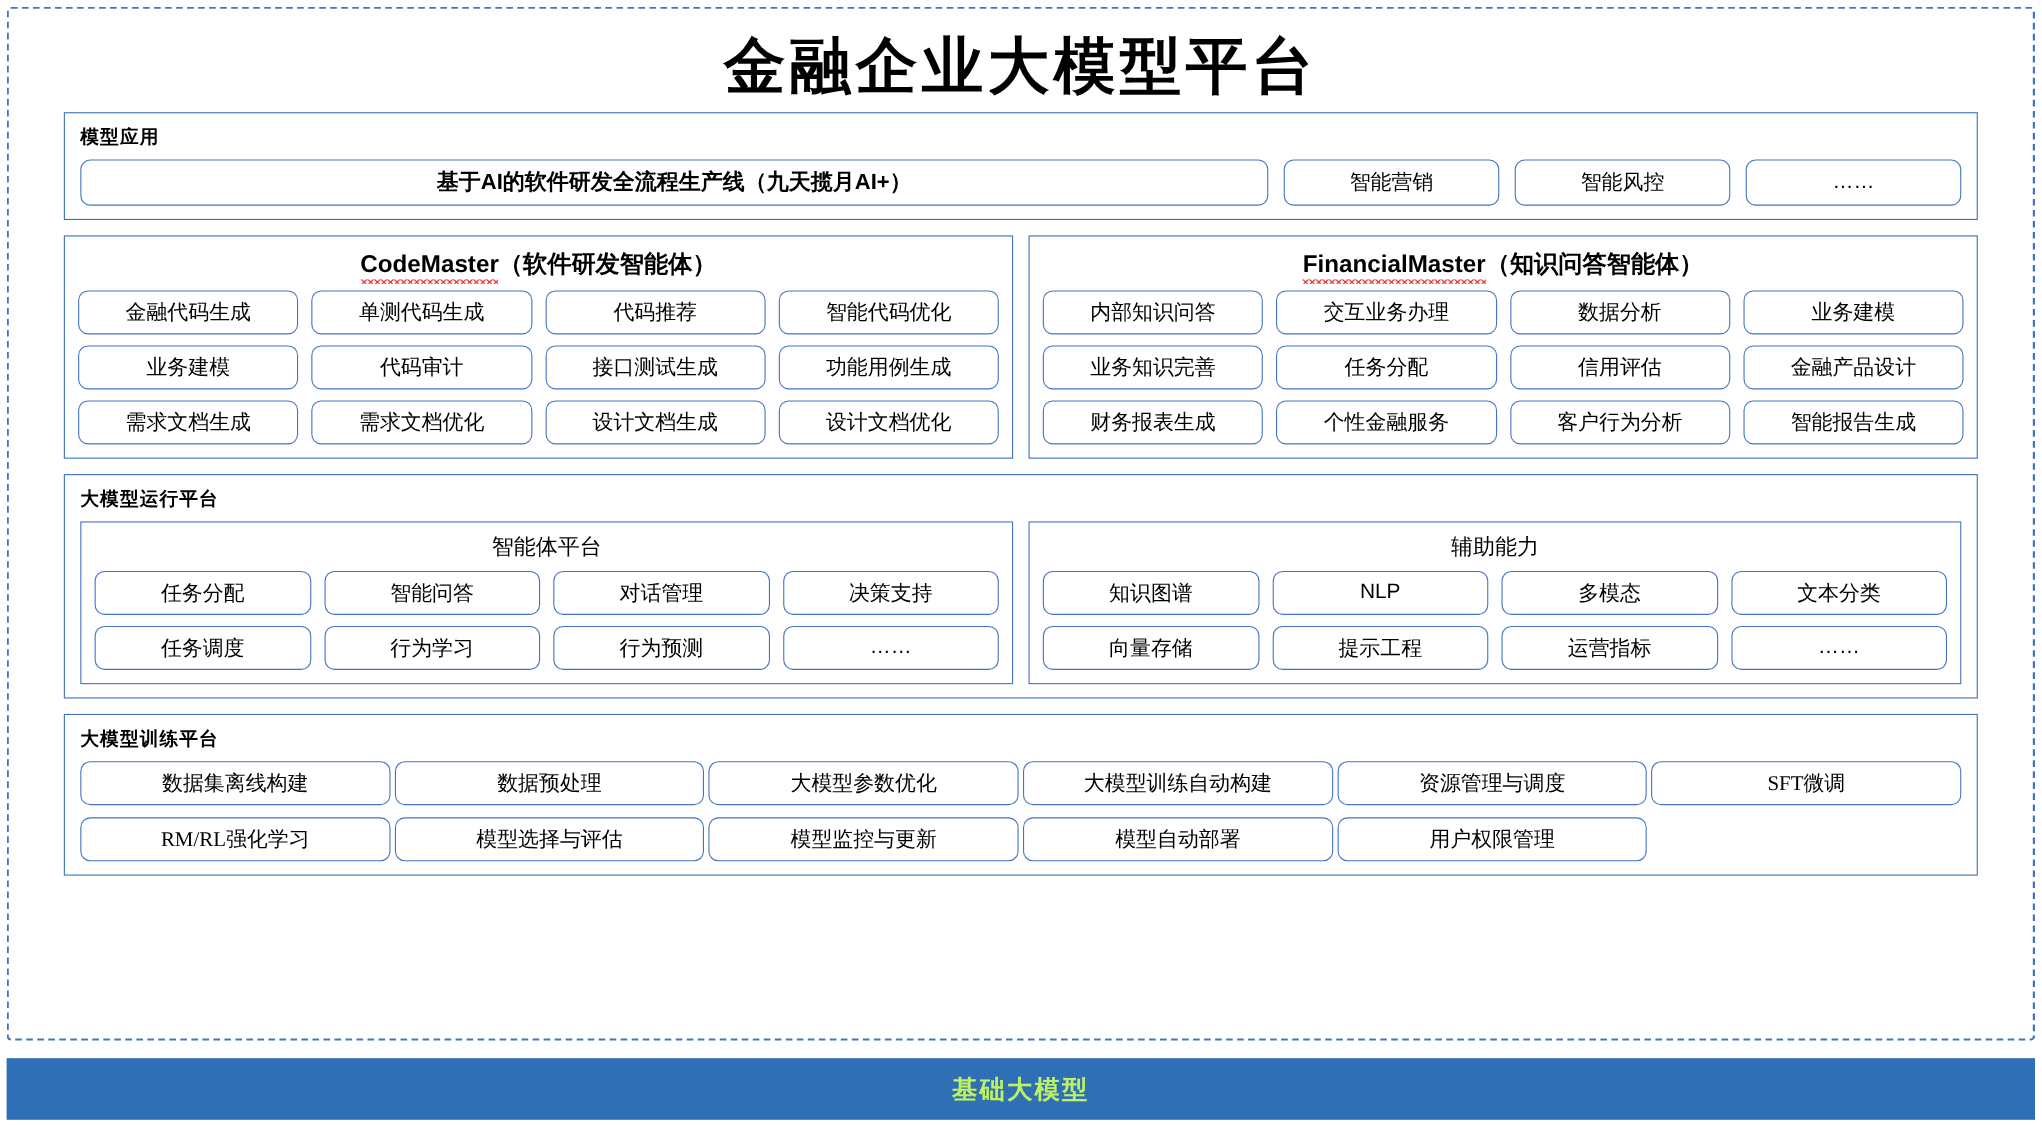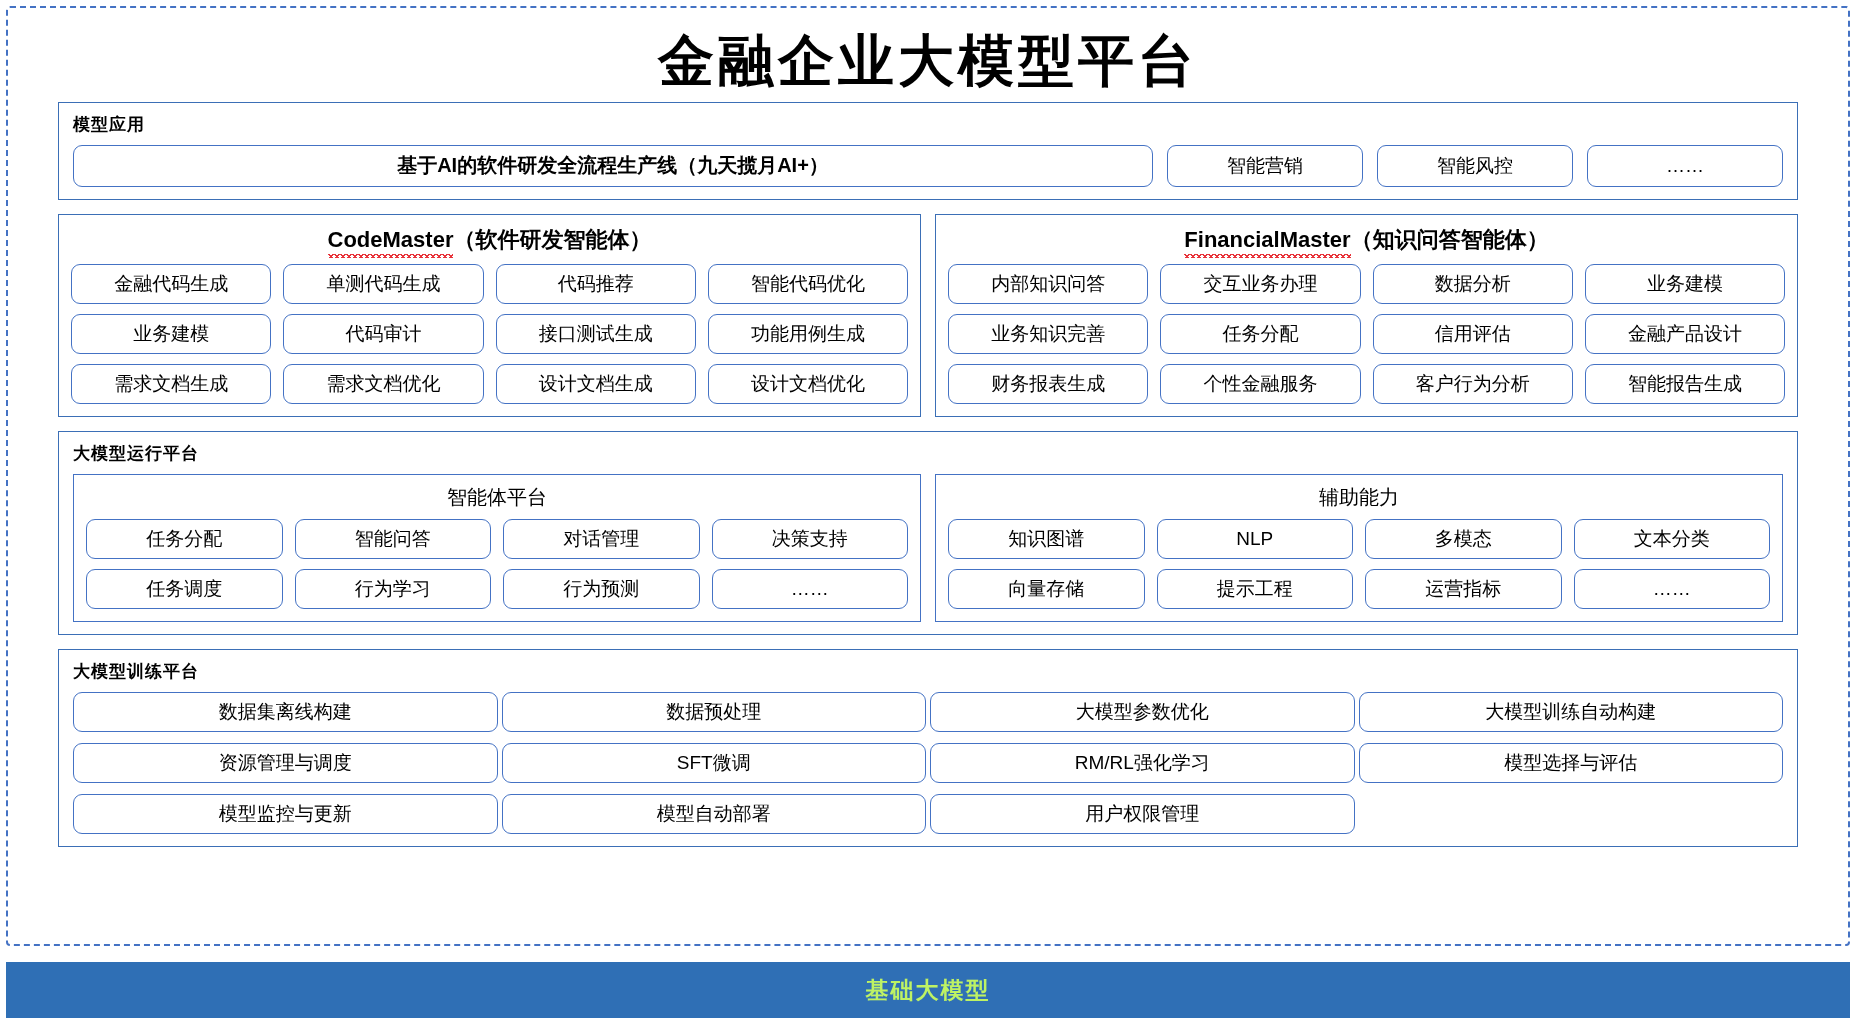--- a/index.html
+++ b/index.html
@@ -121,22 +121,23 @@
     background-size:6px 5px;
     background-repeat:repeat-x;
   }
   .grid4{
     display:grid;
     grid-template-columns:repeat(4,1fr);
     gap:10px 12px;
   }
   .grid6{
     display:grid;
-    grid-template-columns:repeat(4,1fr);
+    grid-template-columns:repeat(6,1fr);
     gap:11px 4px;
+    font-family:Liberation Serif, serif;
   }
 
   
   .runtime-cols{
     display:flex;
     gap:14px;
   }
   .runtime-col{
     flex:1 1 0;
     box-sizing:border-box;

